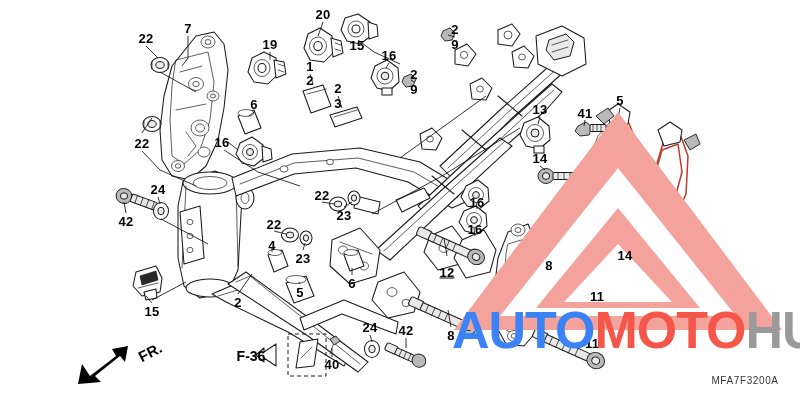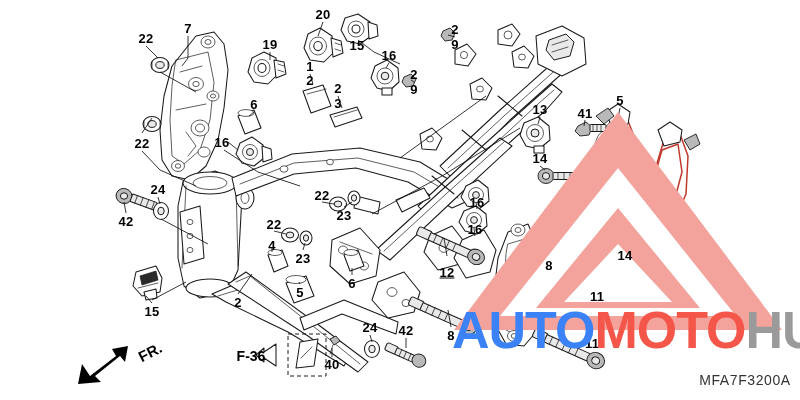--- a/index.html
+++ b/index.html
@@ -50,21 +50,21 @@
     font-weight: 700;
     font-size: 14px;
     color: #000;
     transform: translate(-50%, -50%);
     white-space: nowrap;
     text-align: right;
   }
   .part-number {
     position: absolute;
     font-family: "Liberation Sans", sans-serif;
-    font-size: 14px;
+    font-size: 10px;
     color: #333;
     letter-spacing: 0.6px;
     transform: translate(-50%, -50%);
     white-space: nowrap;
   }
   .wm-word {
     font-family: "Liberation Sans", sans-serif;
     font-weight: 700;
     font-size: 52px;
     letter-spacing: -1px;

